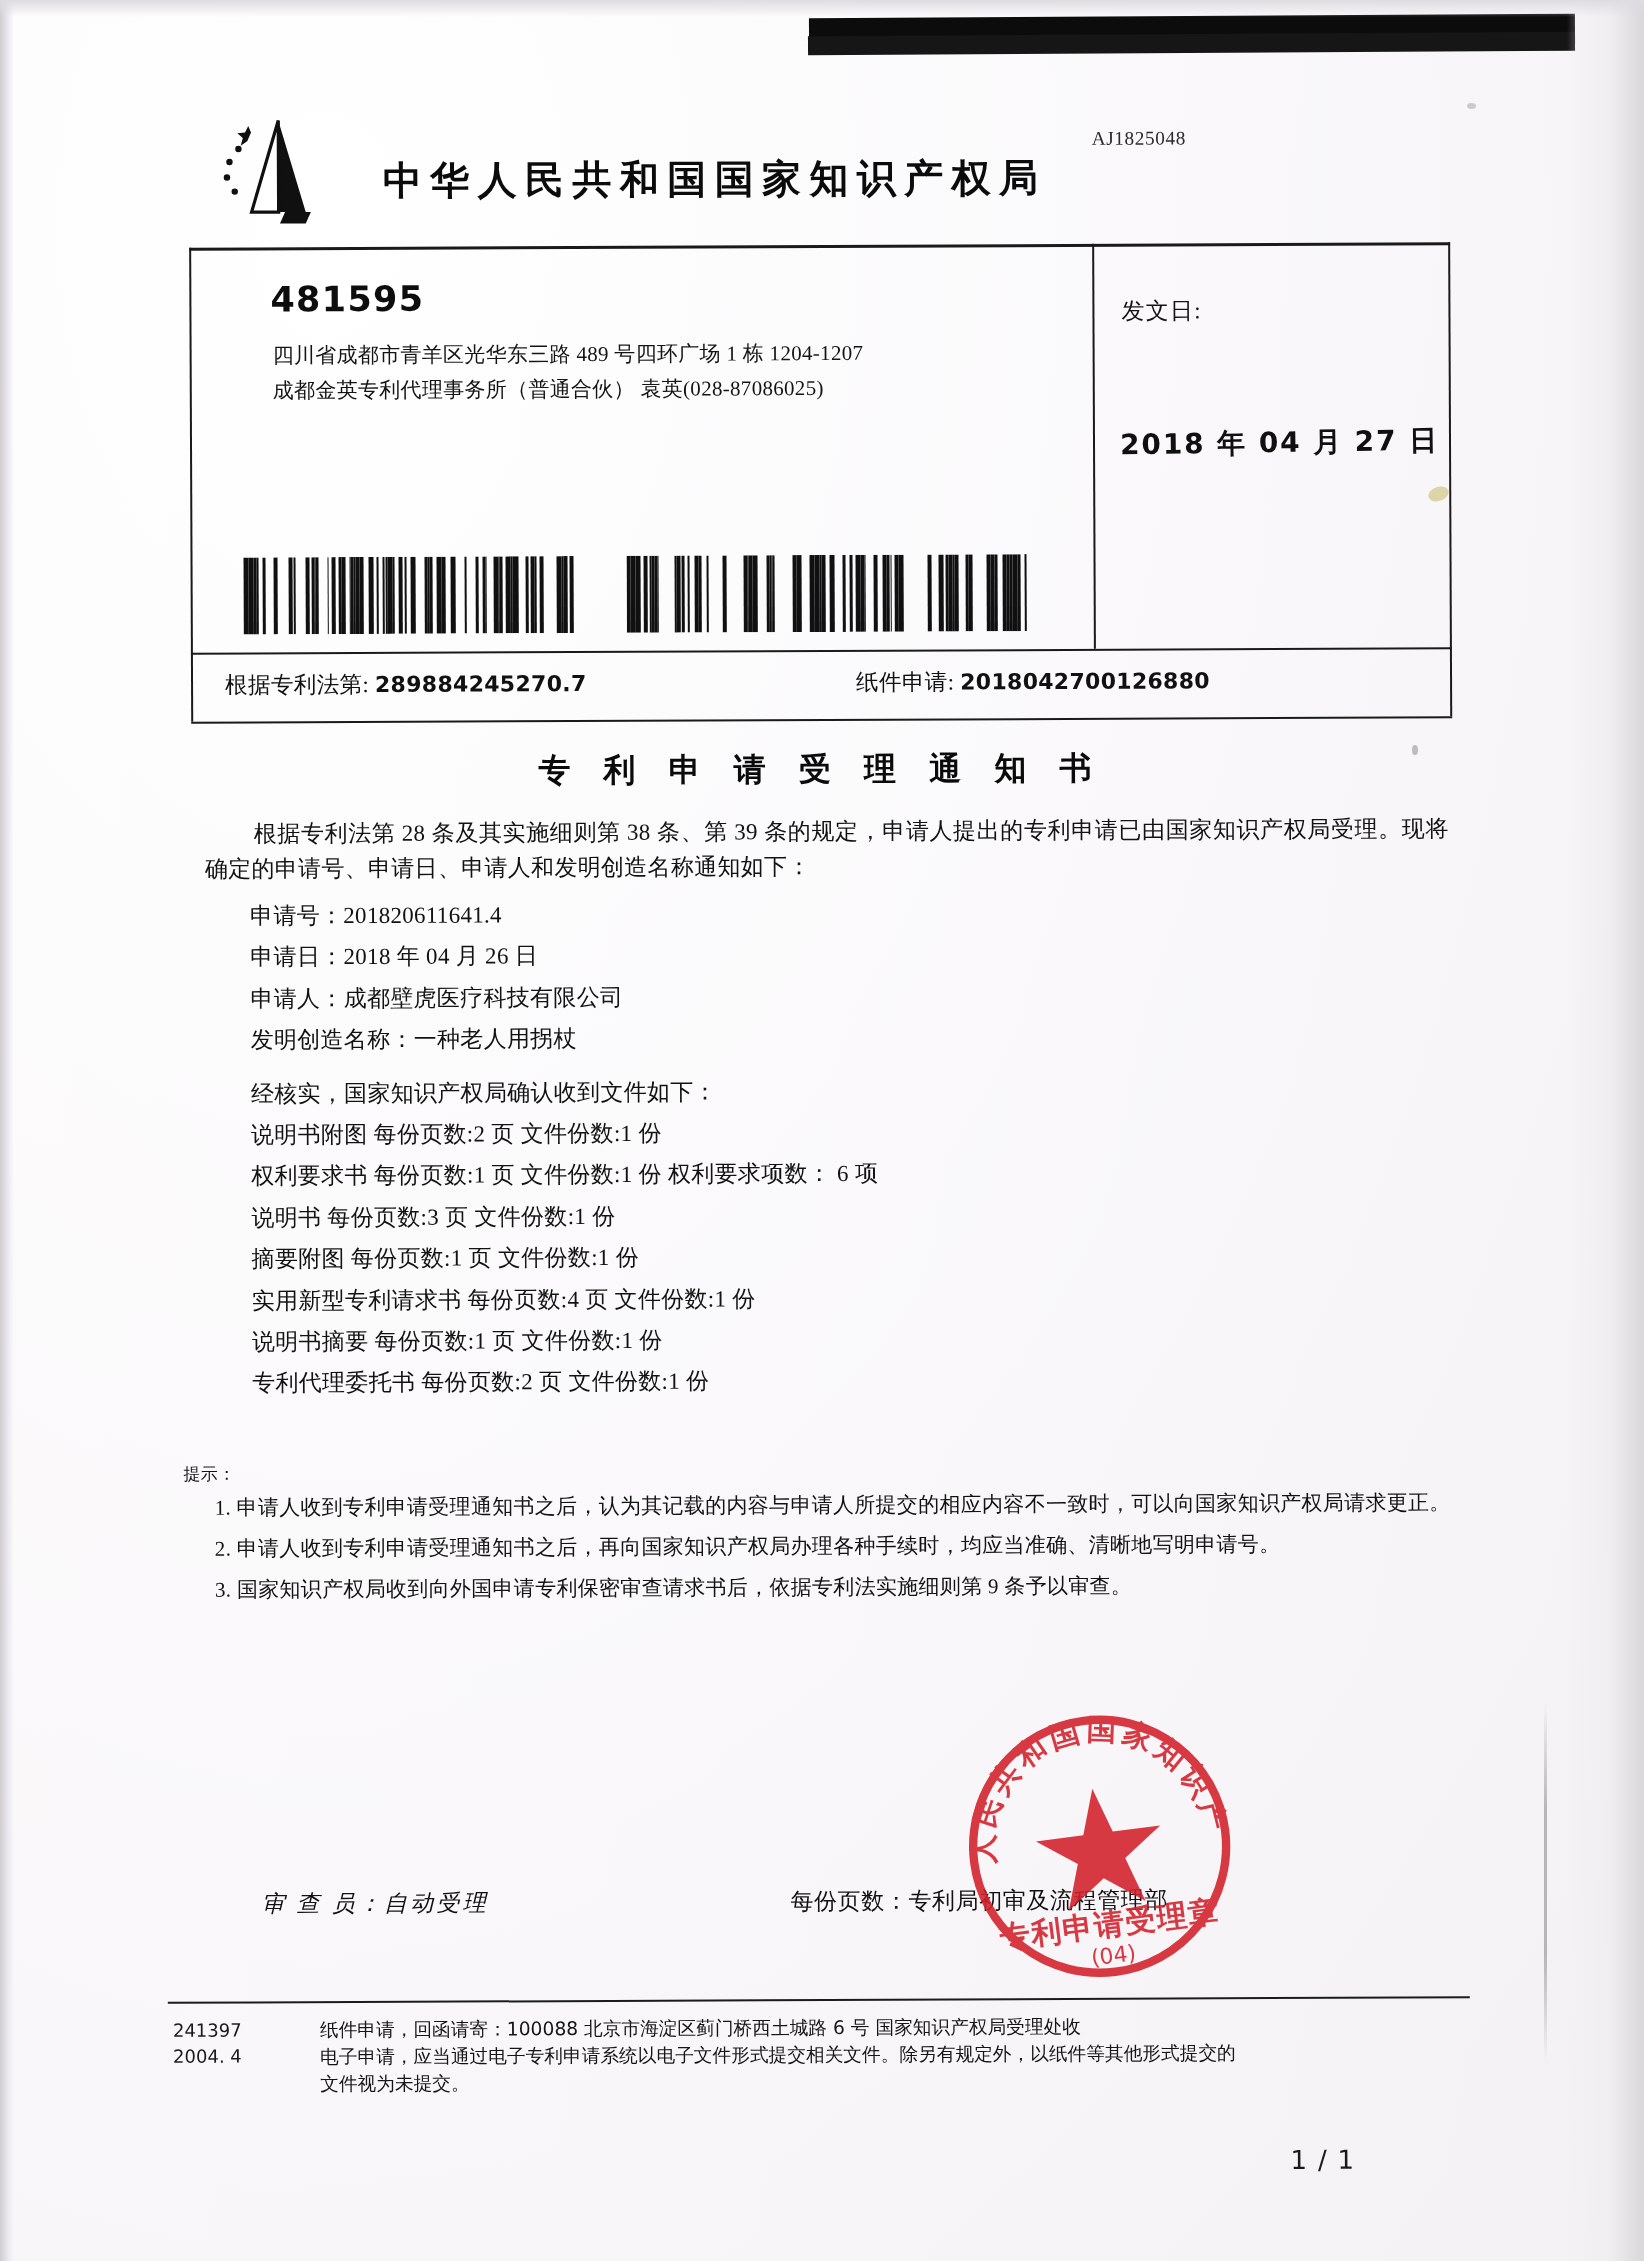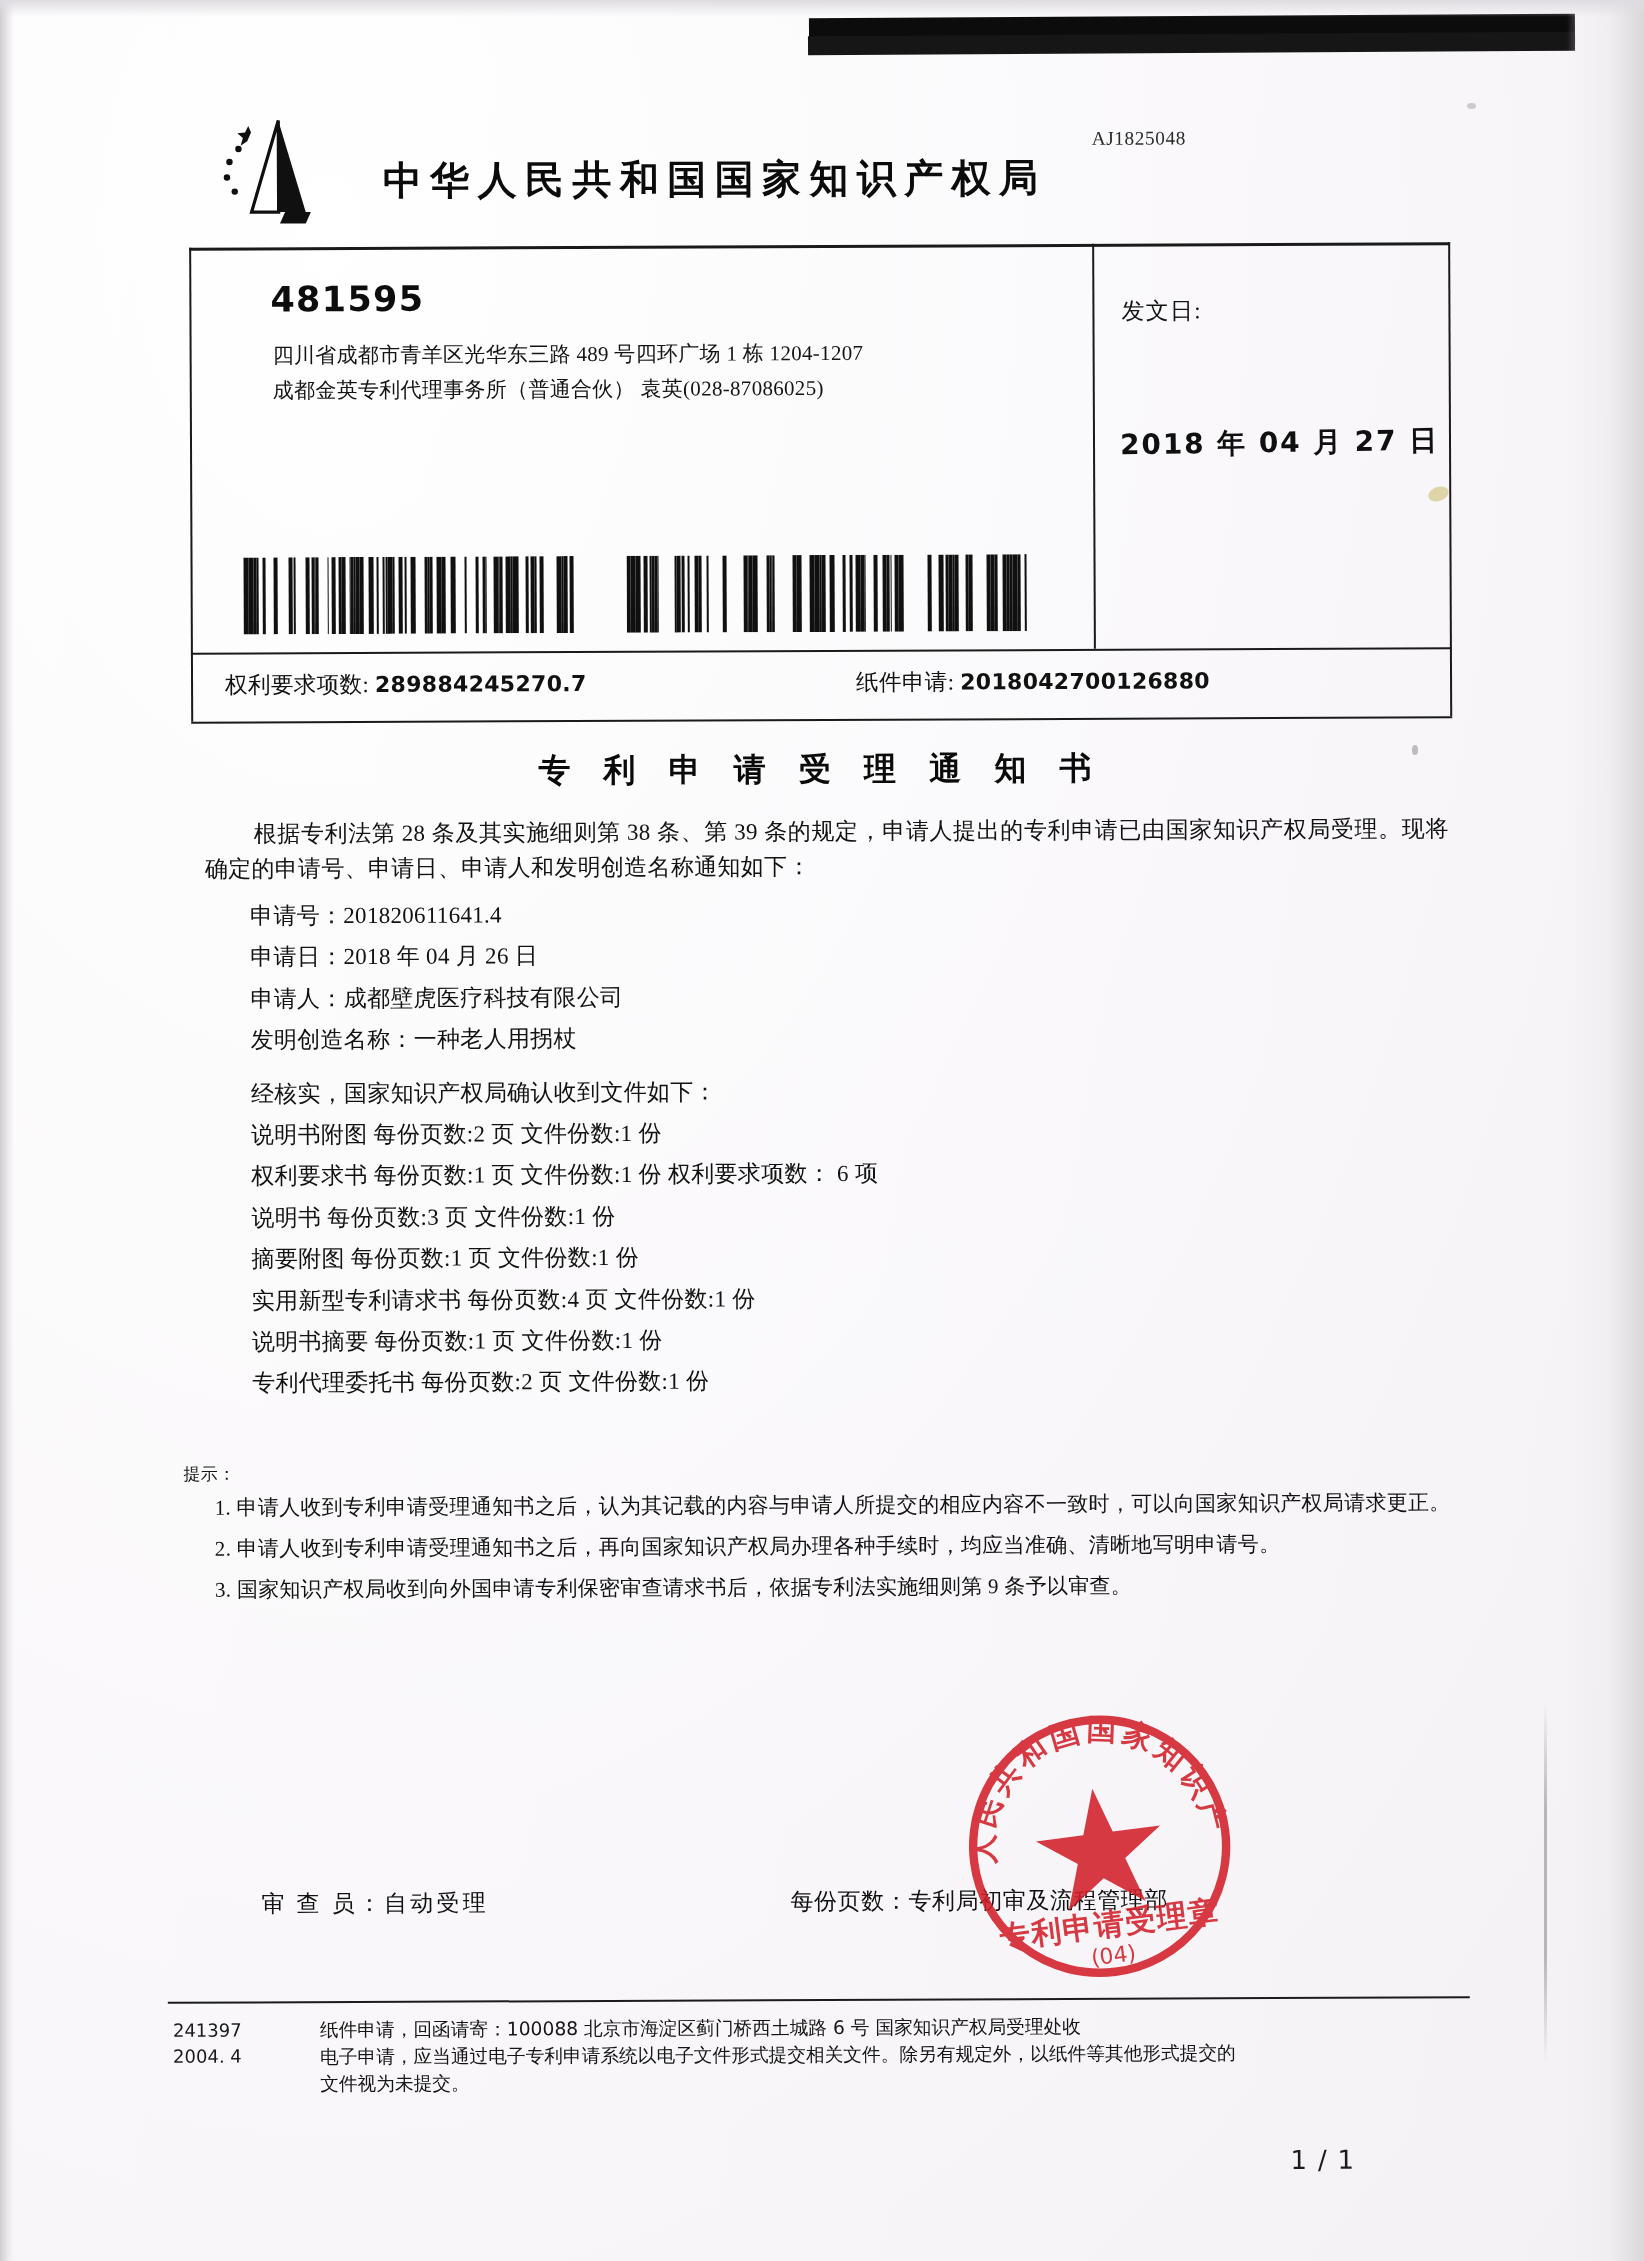--- a/index.html
+++ b/index.html
@@ -237,20 +237,21 @@
   }
 
   
   .examiner {
     position: absolute;
     left: 258px;
     top: 1886px;
     font-size: 23px;
     letter-spacing: 3.2px;
     white-space: nowrap;
+    font-style: italic;
   }
   .department {
     position: absolute;
     left: 787px;
     top: 1886px;
     font-size: 23px;
     letter-spacing: 0.6px;
     white-space: nowrap;
   }
 
@@ -590,21 +591,21 @@
         <i style="width: 3.2px; background: rgb(16, 16, 16);"></i>
         <i style="width: 4.5px; background: rgb(16, 16, 16);"></i>
         <i style="width: 3.2px; background: rgb(16, 16, 16);"></i>
         <i style="width: 3.9px; background: transparent;"></i>
         <i style="width: 1.9px; background: rgb(16, 16, 16);"></i>
         <i style="width: 3.9px; background: transparent;"></i>
         <i style="width: 2.6px; background: transparent;"></i>
       </div>
 
     <div class="appno-line">
-      <span>权利要求项数:</span>
+      <span>根据专利法第:</span>
       <b>289884245270.7</b>
     </div>
     <div class="serial-line">
       <span>纸件申请:</span>
       <b>2018042700126880</b>
     </div>
 
     <div class="doc-title">专 利 申 请 受 理 通 知 书</div>
 
     <div class="para p-intro">根据专利法第 28 条及其实施细则第 38 条、第 39 条的规定，申请人提出的专利申请已由国家知识产权局受理。现将确定的申请号、申请日、申请人和发明创造名称通知如下：</div>

